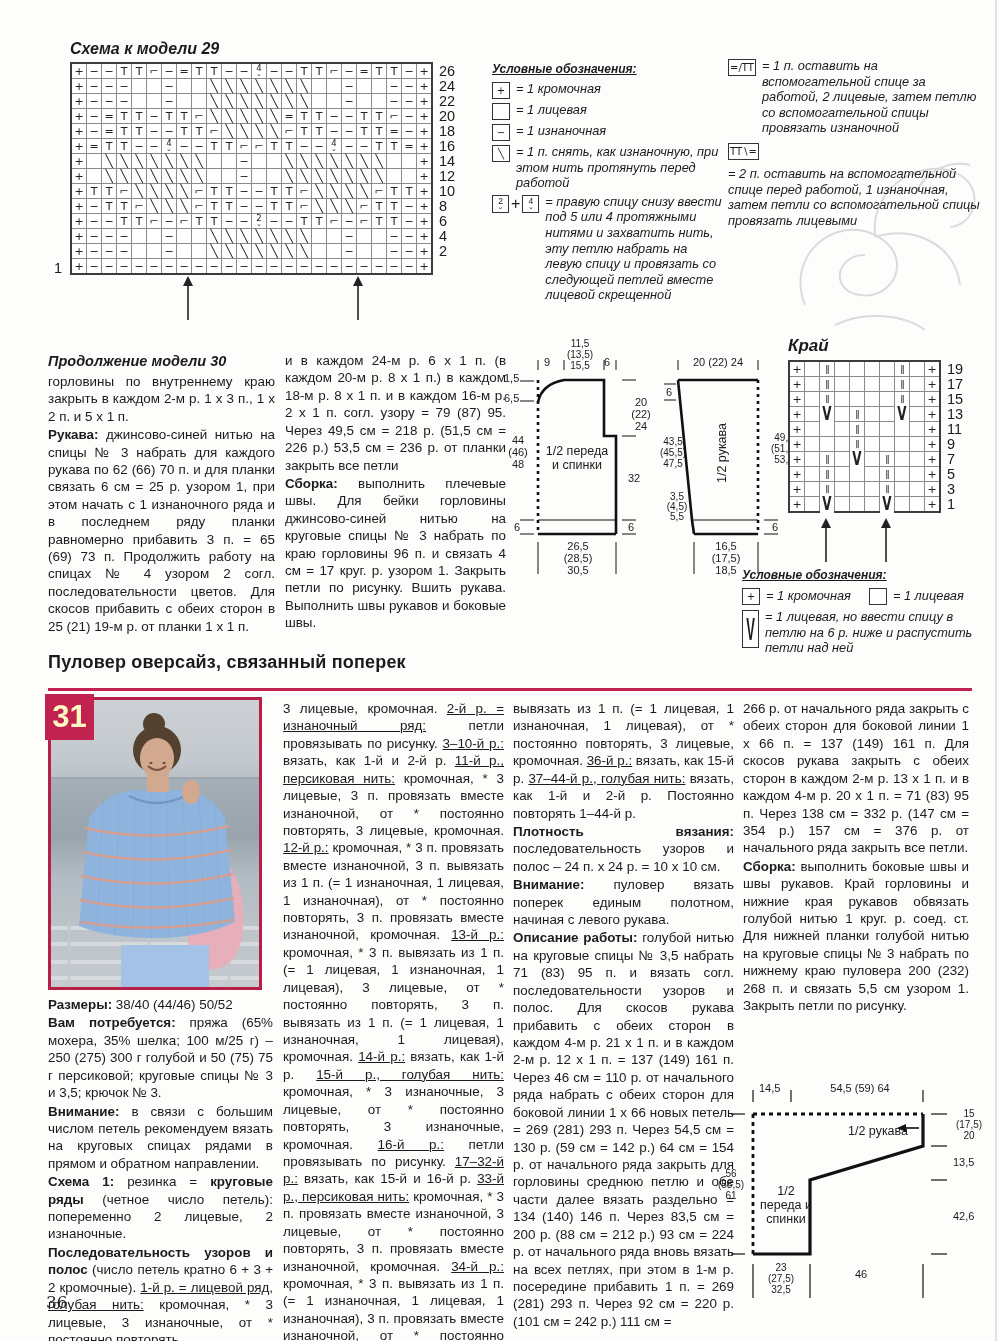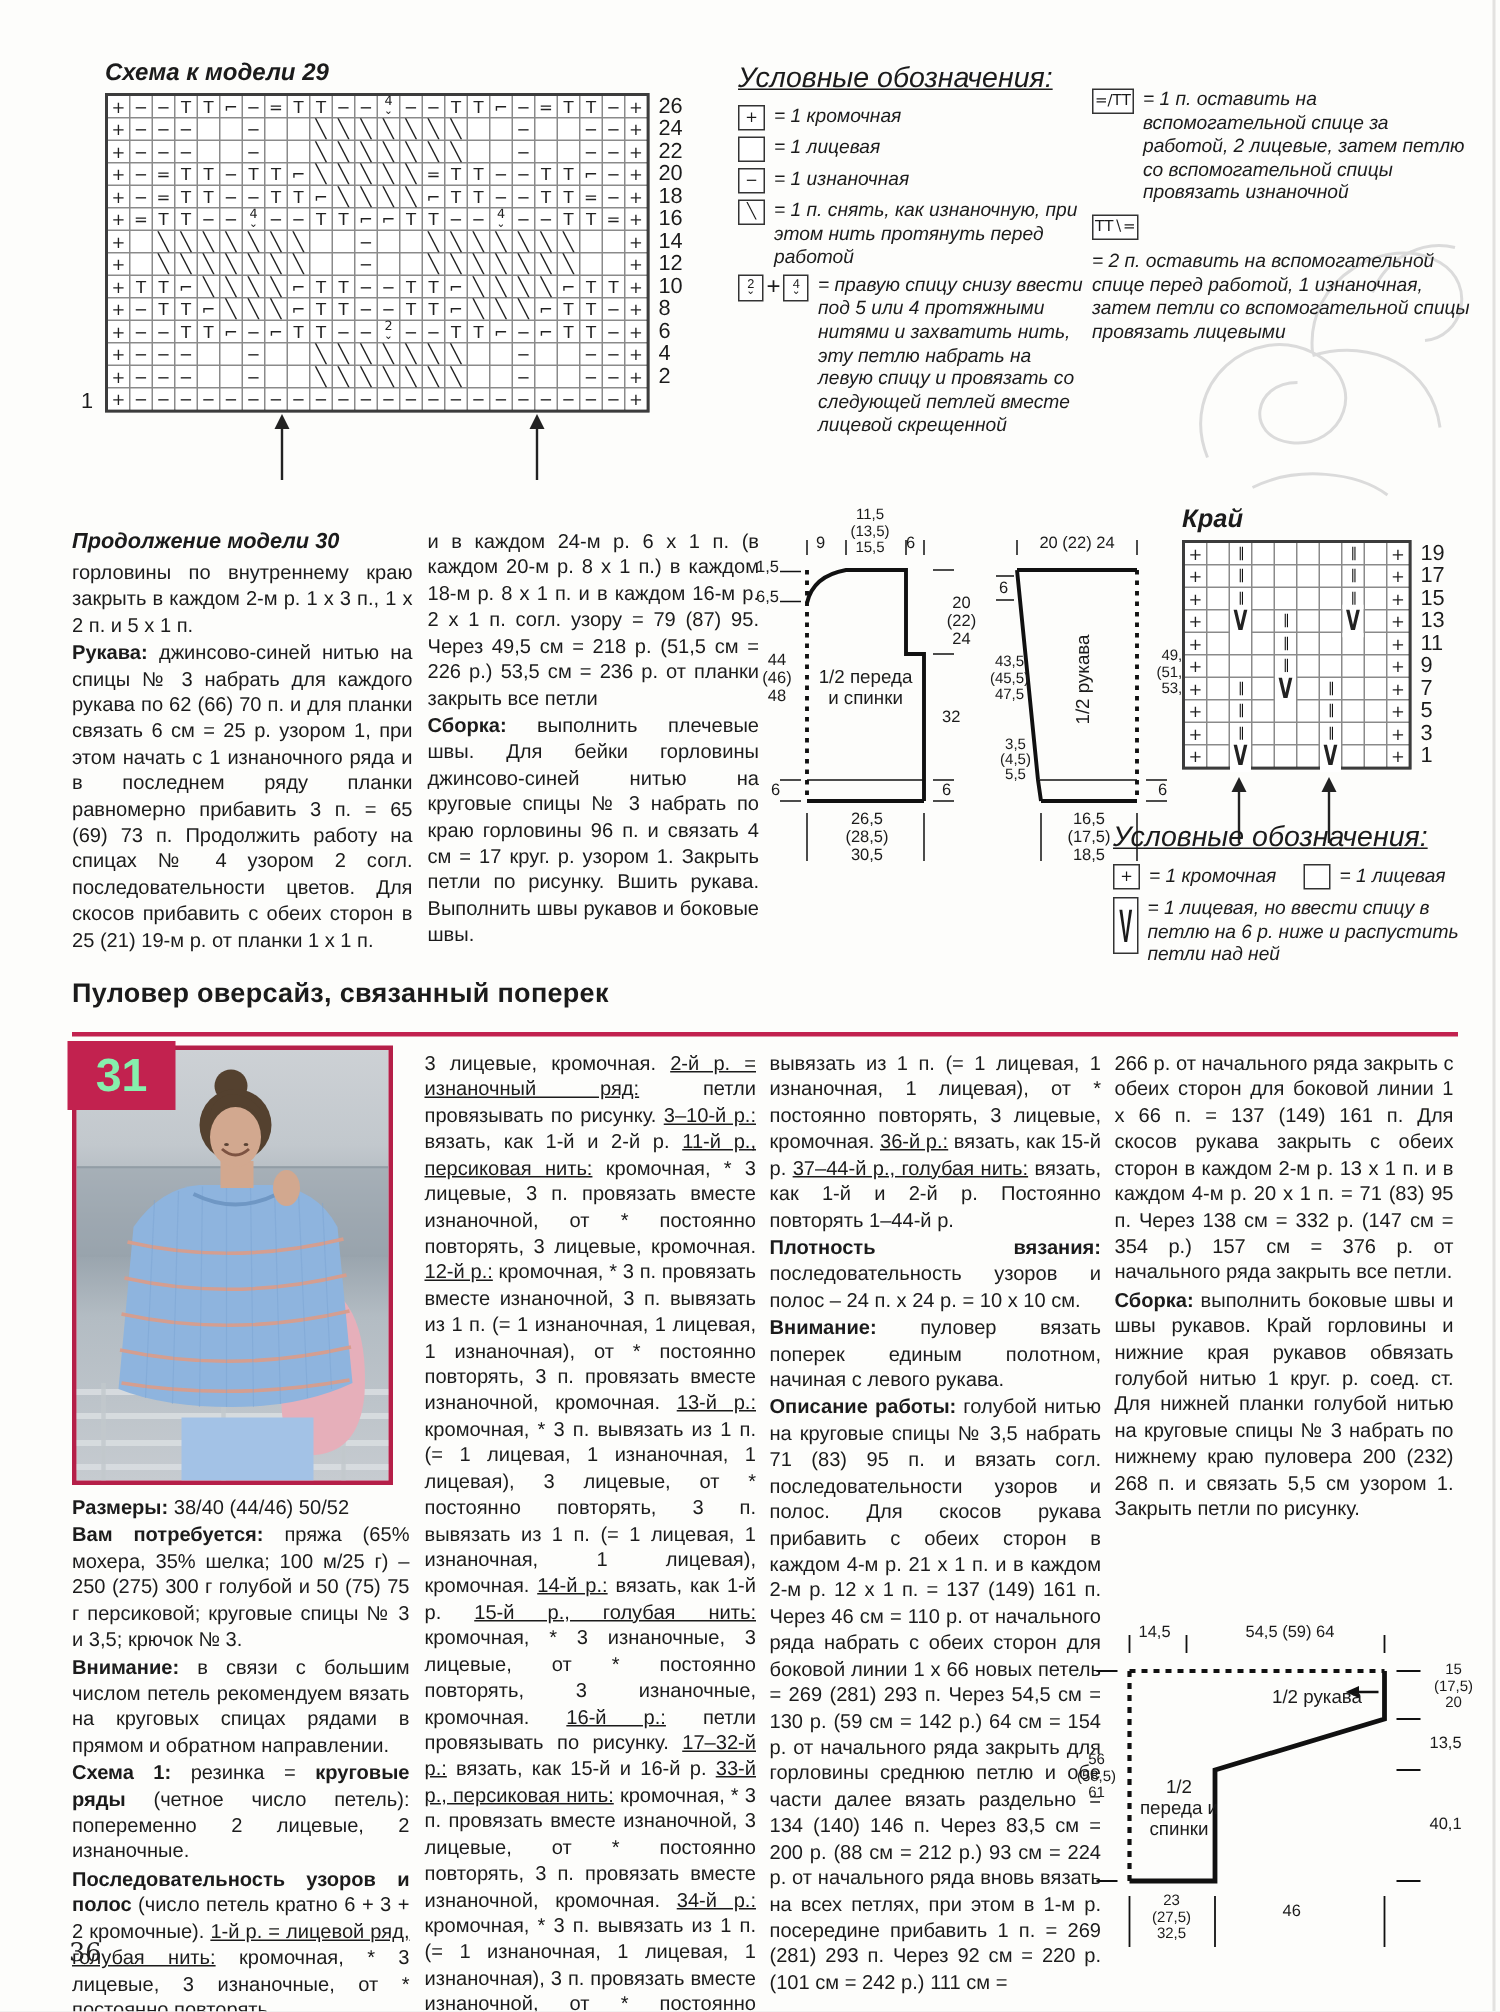--- a/index.html
+++ b/index.html
@@ -20,42 +20,42 @@
   .g-s{font-size:12px;}
   .g-sh{font-size:9px;letter-spacing:-1px;color:#111;}
   .g-v{font-size:12px;font-weight:bold;transform:scaleY(1.55);}
   .cg-num{flex-direction:column;}
   .cg-num span{display:block;line-height:6px;font-size:8.5px;}
   .cg-num .chev{font-size:7px;}
   .rncol{display:flex;flex-direction:column;margin-left:6px;padding-top:2px;}
   .rn{height:15px;line-height:15px;font-size:14.5px;}
   .num1{position:absolute;font-size:14.5px;}
   
-  .leg-title{font-style:italic;font-weight:normal;font-size:19px;margin-bottom:5px;}
+  .leg-title{font-style:italic;font-weight:bold;font-size:12px;margin-bottom:5px;margin-top:20px;}
   .leg-item{display:flex;gap:6px;margin-bottom:3px;align-items:flex-start;}
   .leg-icons{flex:0 0 auto;display:flex;align-items:center;gap:2px;padding-top:1px;}
   .leg-text{font-style:italic;font-size:12.8px;line-height:1.22;}
   .box{display:inline-flex;min-width:14px;height:15px;border:1.3px solid #333;align-items:center;justify-content:center;
        font-size:10px;padding:0 1px;background:#fff;font-family:"DejaVu Sans",sans-serif;}
   .boxv{display:inline-flex;flex-direction:column;width:15px;height:16px;border:1.3px solid #333;align-items:center;justify-content:center;background:#fff;}
   .boxv span{line-height:6px;font-size:8.5px;}
   .boxv .chev{font-size:7px;}
   .tallv{display:inline-flex;width:15px;height:36px;border:1.3px solid #333;align-items:center;justify-content:center;background:#fff;}
   .tallv .vv{font-size:13px;font-weight:bold;transform:scaleY(2.4);display:block;}
   .inline-leg{display:flex;gap:18px;align-items:center;margin-bottom:4px;}
   .inline-pair{display:flex;gap:6px;align-items:center;}
   
   .schem{position:absolute;}
   .slabel{position:absolute;font-size:11px;line-height:12px;text-align:center;}
   .slabel.big{font-size:12.5px;line-height:14px;}
   .rot{transform:rotate(-90deg);transform-origin:center;}
   
   .m31-head{font-size:18px;font-weight:bold;letter-spacing:.2px;}
   .rule{position:absolute;height:3px;background:#c2224f;}
-  .badge{position:absolute;width:72px;height:46px;background:#c2224f;color:#86efac;display:flex;align-items:center;
+  .badge{position:absolute;width:49px;height:46px;background:#c2224f;color:#fef9c3;display:flex;align-items:center;
          justify-content:center;font-size:31px;font-weight:bold;z-index:5;}
   .photo{position:absolute;border:3px solid #b51f48;background:linear-gradient(#cdd1d5 0%,#c2c8cd 22%,#a7b0b8 38%,#9aa5ae 48%,#b3bcc3 62%,#c6cbd0 100%);}
   .pagenum{position:absolute;font-family:"DejaVu Serif",serif;font-size:17px;color:#222;}
   .edge{position:absolute;right:3px;top:0;bottom:0;width:2px;background:#e3e2e0;}
 </style>
 </head>
 <body>
 
 <div class="page">
   <div class="edge"></div>
@@ -860,21 +860,21 @@
         <line x1="204" y1="62" x2="184" y2="62" stroke-width="1.6"></line>
       </g>
       <polygon points="182,62 191,58 191,66" fill="#111"></polygon>
     </svg>
     <div class="slabel" style="left:44px;top:16px;">14,5</div>
     <div class="slabel" style="left:100px;top:16px;width:90px;">54,5 (59) 64</div>
     <div class="slabel pre" style="left:236px;top:42px;width:36px;font-size:10px;line-height:11px;">15
 (17,5)
 20</div>
     <div class="slabel" style="left:238px;top:90px;">13,5</div>
-    <div class="slabel" style="left:238px;top:144px;">40,1</div>
+    <div class="slabel" style="left:238px;top:144px;">42,6</div>
     <div class="slabel pre" style="left:0px;top:102px;width:32px;font-size:10px;line-height:11px;">56
 (58,5)
 61</div>
     <div class="slabel pre" style="left:40px;top:196px;width:52px;font-size:10px;line-height:11px;">23
 (27,5)
 32,5</div>
     <div class="slabel" style="left:140px;top:202px;">46</div>
     <div class="slabel big" style="left:118px;top:58px;width:90px;">1/2 рукава</div>
     <div class="slabel big" style="left:40px;top:118px;width:62px;">1/2
 переда

